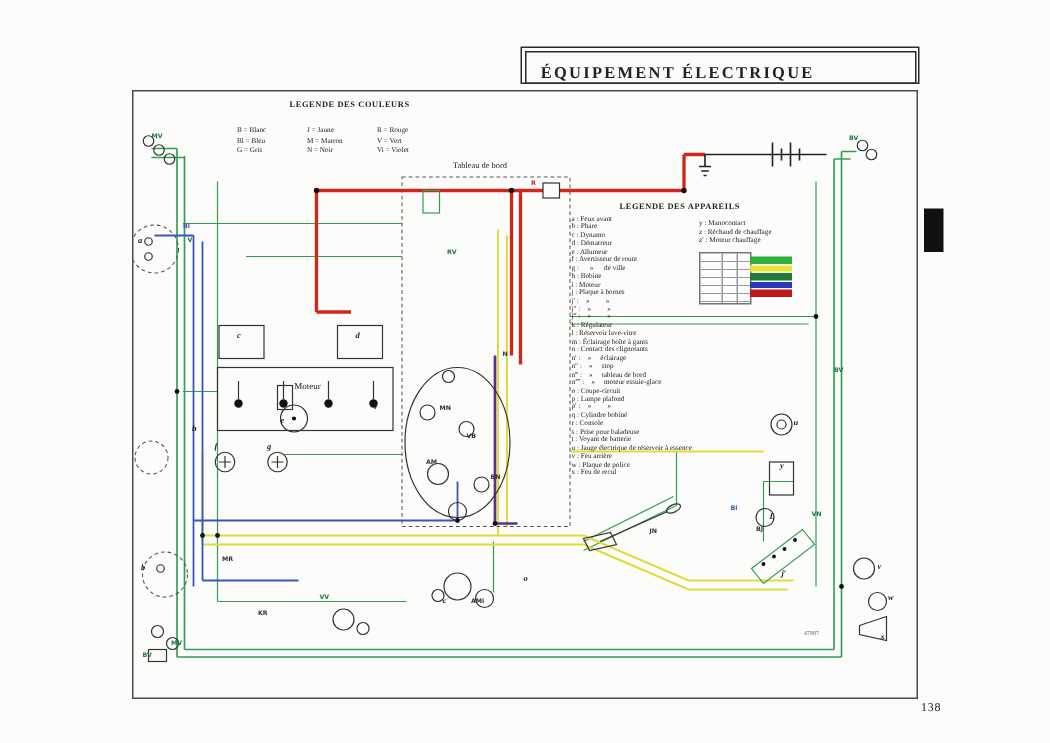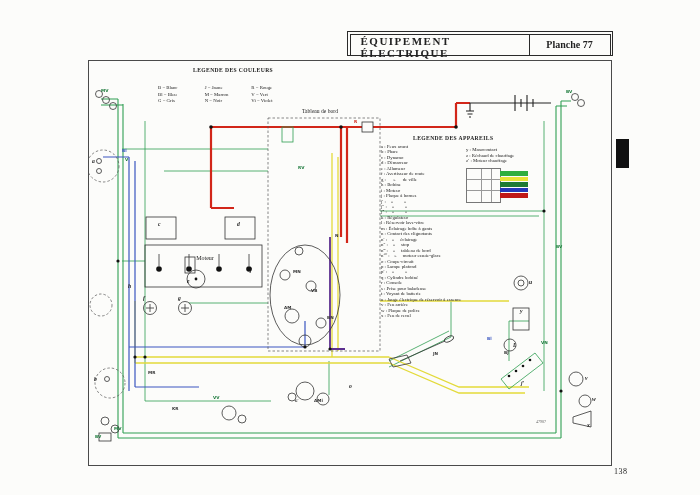--- a/index.html
+++ b/index.html
@@ -1,20 +1,20 @@
 <!DOCTYPE html>
 <html><head>
 <meta charset="utf-8">
 <style>
   html,body{margin:0;padding:0;}
   #page{position:relative;width:700px;height:495px;background:#fcfcfa;overflow:hidden;
         font-family:"Liberation Serif",serif;color:#222;}
   
   .title-box{position:absolute;left:347px;top:31px;width:266px;height:25px;border:1px solid #2a2a2a;padding:1.5px;box-sizing:border-box;background:#fcfcfa;}
-  .title-inner{display:flex;height:100%;border:0.5px solid #2a2a2a;align-items:flex-start;}
+  .title-inner{display:flex;height:100%;border:0.5px solid #2a2a2a;align-items:flex-end;}
   .title-main{flex:1;font-weight:bold;font-size:11px;letter-spacing:1.5px;padding-left:10px;}
   .title-planche{width:80px;text-align:center;font-weight:bold;font-size:10px;border-left:1px solid #2a2a2a;align-self:stretch;display:flex;align-items:center;justify-content:center;}
   
   .frame{position:absolute;left:88px;top:60px;width:524px;height:406px;border:1px solid #4a4a4a;box-sizing:border-box;}
   .thumb-tab{position:absolute;left:616px;top:139px;width:13px;height:29px;background:#111;}
   .page-num{position:absolute;left:592px;top:467px;font-size:8px;letter-spacing:0.5px;margin-left:22px;}
   .drawing-num{position:absolute;left:536px;top:419px;font-size:4px;color:#666;}
   
   .lg-title{position:absolute;font-size:5.6px;font-weight:bold;letter-spacing:0.4px;white-space:nowrap;}
   .couleurs-grid{position:absolute;left:158px;top:85px;width:140px;display:grid;grid-auto-flow:column;grid-template-rows:repeat(3,1fr);grid-template-columns:repeat(3,1fr);font-size:4.8px;line-height:6.5px;}
@@ -46,21 +46,20 @@
   .dot{fill:#111;stroke:none;}
 </style>
 </head>
 <body>
 
 <div id="page">
 
   <div class="title-box">
     <div class="title-inner">
       <span class="title-main">ÉQUIPEMENT  ÉLECTRIQUE</span>
-      <span class="title-planche">Planche 77</span>
     </div>
   </div>
 
   <div class="thumb-tab"></div>
 
   <div class="frame"></div>
 
   <svg id="schem" width="522" height="404" viewBox="0 0 522 404">
 
     <path class="wg" d="M29,38 V377"></path>

